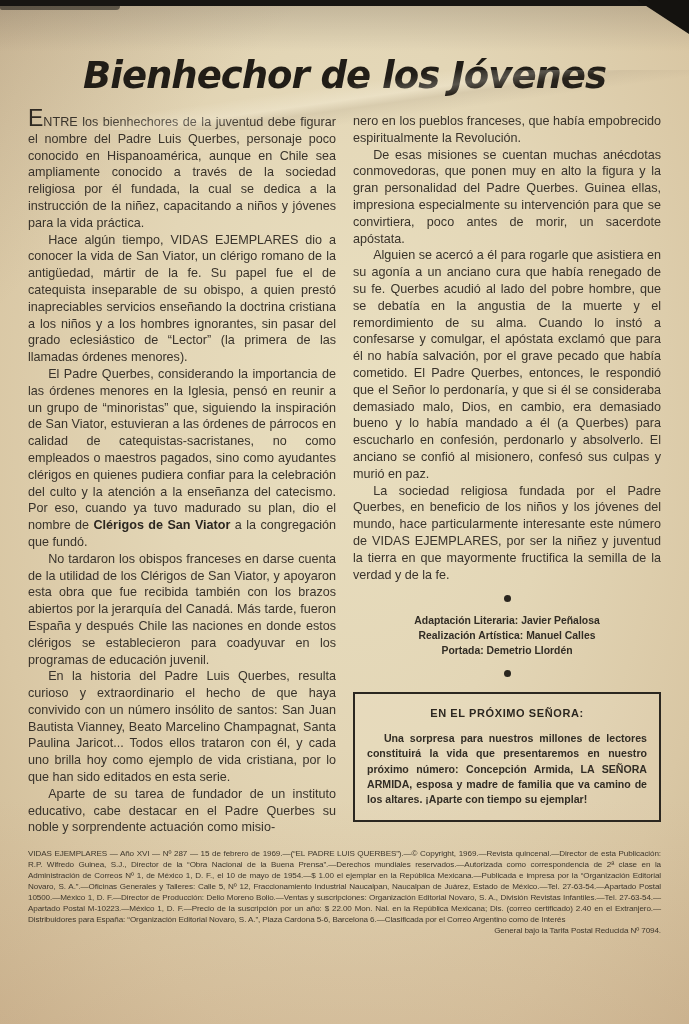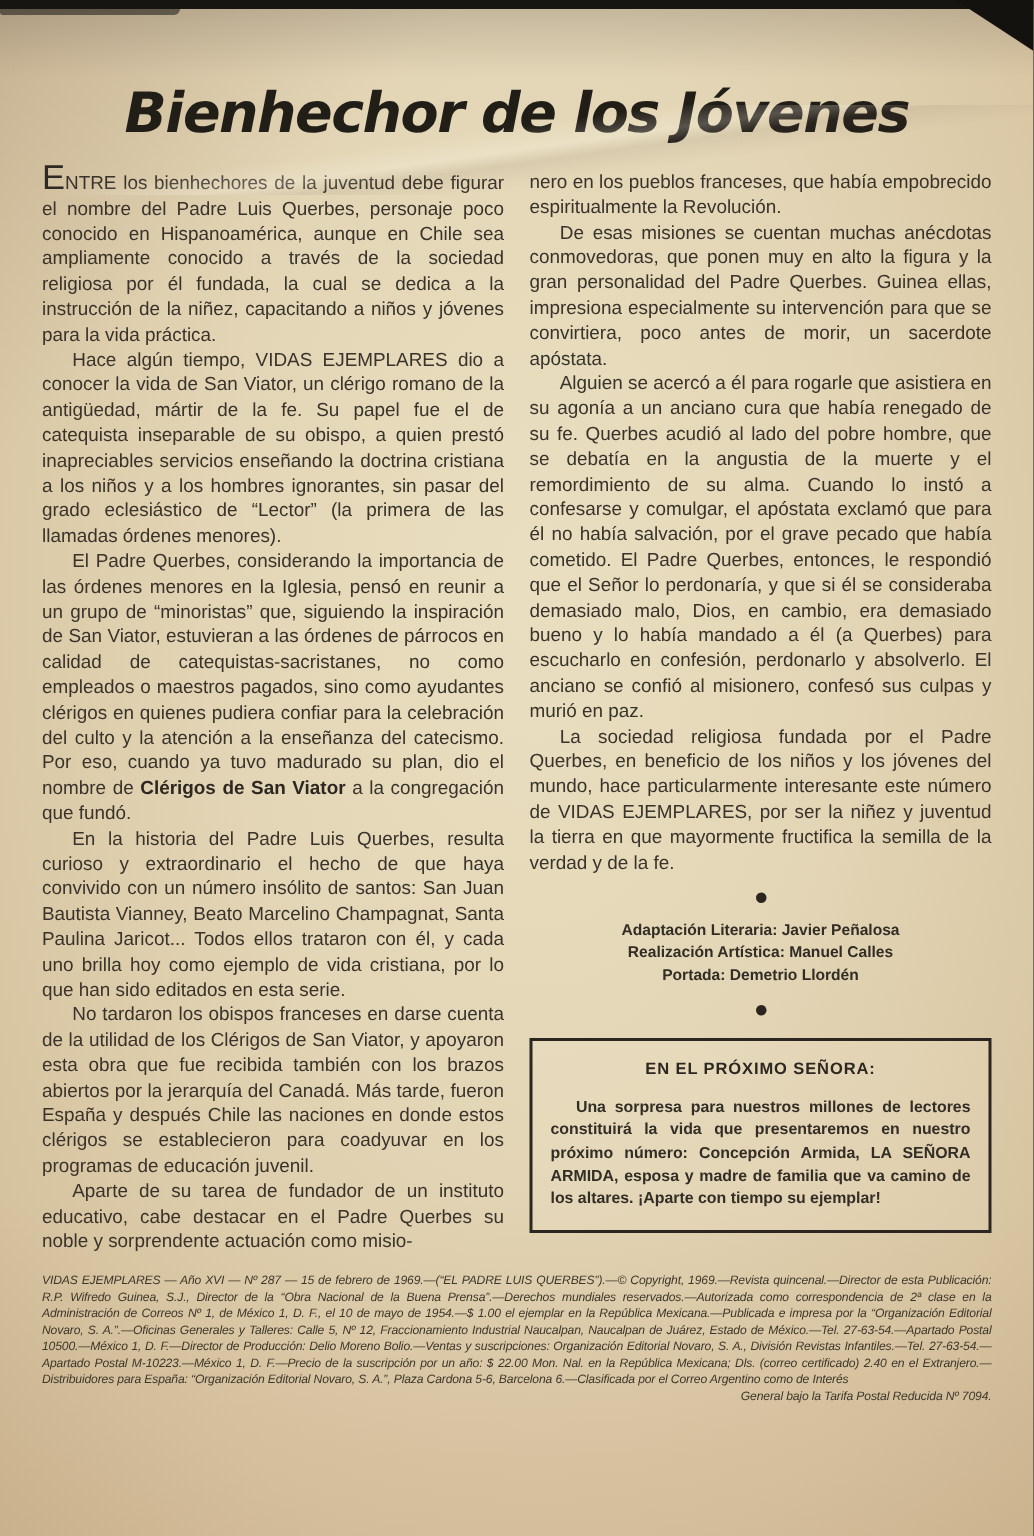--- a/index.html
+++ b/index.html
@@ -43,21 +43,21 @@
   b{color:#2c2720;margin-top:32px;}
   .dot{width:7px;height:7px;border-radius:50%;background:#2a261f;margin:12px auto 11px auto;}
   .credits{text-align:center;font-weight:bold;font-size:10.4px;line-height:15px;color:#322d25;}
   .next-box{
     border:2.5px solid #2b2720;margin-top:15px;padding:11px 12px 13px 12px;
     background:rgba(255,248,228,0.12);
   }
   .next-heading{text-align:center;font-weight:bold;font-size:11px;letter-spacing:0.6px;color:#2c2720;margin-bottom:9px;}
   .next-body{margin:0;font-weight:bold;font-size:10.6px;line-height:15.2px;text-align:justify;text-indent:1.6em;color:#322d25;}
   .imprint{margin-top:12px;font-size:8.1px;line-height:11px;letter-spacing:-0.1px;color:#3d362b;}
-  .imprint p{margin:0;font-style:italic;}
+  .imprint p{margin:0;}
   .imprint-just{text-align:justify;}
   .imprint-center{text-align:right;}
   .approval{
     margin-top:10px;text-align:center;font-weight:bold;font-size:9.6px;
     letter-spacing:0.42em;color:#332e26;
   }
 </style>
 </head>
 <body>
 
@@ -67,22 +67,22 @@
   <div class="corner-tear"></div>
   <div class="crease"></div>
 
   <h1 class="title">Bienhechor de los Jóvenes</h1>
 
   <div class="columns">
     <div class="col">
       <p><span class="initial">E</span><span>NTRE los bienhechores de la juventud debe figurar el nombre del Padre Luis Querbes, personaje poco conocido en Hispanoamérica, aunque en Chile sea ampliamente conocido a través de la sociedad religiosa por él fundada, la cual se dedica a la instrucción de la niñez, capacitando a niños y jóvenes para la vida práctica.</span></p>
       <p class="indent">Hace algún tiempo, VIDAS EJEMPLARES dio a conocer la vida de San Viator, un clérigo romano de la antigüedad, mártir de la fe. Su papel fue el de catequista inseparable de su obispo, a quien prestó inapreciables servicios enseñando la doctrina cristiana a los niños y a los hombres ignorantes, sin pasar del grado eclesiástico de “Lector” (la primera de las llamadas órdenes menores).</p>
       <p class="indent"><span>El Padre Querbes, considerando la importancia de las órdenes menores en la Iglesia, pensó en reunir a un grupo de “minoristas” que, siguiendo la inspiración de San Viator, estuvieran a las órdenes de párrocos en calidad de catequistas-sacristanes, no como empleados o maestros pagados, sino como ayudantes clérigos en quienes pudiera confiar para la celebración del culto y la atención a la enseñanza del catecismo. Por eso, cuando ya tuvo madurado su plan, dio el nombre de </span><b>Clérigos de San Viator</b><span> a la congregación que fundó.</span></p>
+      <p class="indent">No tardaron los obispos franceses en darse cuenta de la utilidad de los Clérigos de San Viator, y apoyaron esta obra que fue recibida también con los brazos abiertos por la jerarquía del Canadá. Más tarde, fueron España y después Chile las naciones en donde estos clérigos se establecieron para coadyuvar en los programas de educación juvenil.</p>
       <p class="indent">En la historia del Padre Luis Querbes, resulta curioso y extraordinario el hecho de que haya convivido con un número insólito de santos: San Juan Bautista Vianney, Beato Marcelino Champagnat, Santa Paulina Jaricot... Todos ellos trataron con él, y cada uno brilla hoy como ejemplo de vida cristiana, por lo que han sido editados en esta serie.</p>
-      <p class="indent">No tardaron los obispos franceses en darse cuenta de la utilidad de los Clérigos de San Viator, y apoyaron esta obra que fue recibida también con los brazos abiertos por la jerarquía del Canadá. Más tarde, fueron España y después Chile las naciones en donde estos clérigos se establecieron para coadyuvar en los programas de educación juvenil.</p>
       <p class="indent">Aparte de su tarea de fundador de un instituto educativo, cabe destacar en el Padre Querbes su noble y sorprendente actuación como misio-</p>
     </div>
 
     <div class="col">
       <p>nero en los pueblos franceses, que había empobrecido espiritualmente la Revolución.</p>
       <p class="indent">De esas misiones se cuentan muchas anécdotas conmovedoras, que ponen muy en alto la figura y la gran personalidad del Padre Querbes. Guinea ellas, impresiona especialmente su intervención para que se convirtiera, poco antes de morir, un sacerdote apóstata.</p>
       <p class="indent">Alguien se acercó a él para rogarle que asistiera en su agonía a un anciano cura que había renegado de su fe. Querbes acudió al lado del pobre hombre, que se debatía en la angustia de la muerte y el remordimiento de su alma. Cuando lo instó a confesarse y comulgar, el apóstata exclamó que para él no había salvación, por el grave pecado que había cometido. El Padre Querbes, entonces, le respondió que el Señor lo perdonaría, y que si él se consideraba demasiado malo, Dios, en cambio, era demasiado bueno y lo había mandado a él (a Querbes) para escucharlo en confesión, perdonarlo y absolverlo. El anciano se confió al misionero, confesó sus culpas y murió en paz.</p>
       <p class="indent">La sociedad religiosa fundada por el Padre Querbes, en beneficio de los niños y los jóvenes del mundo, hace particularmente interesante este número de VIDAS EJEMPLARES, por ser la niñez y juventud la tierra en que mayormente fructifica la semilla de la verdad y de la fe.</p>
 
       <div class="dot"></div>

